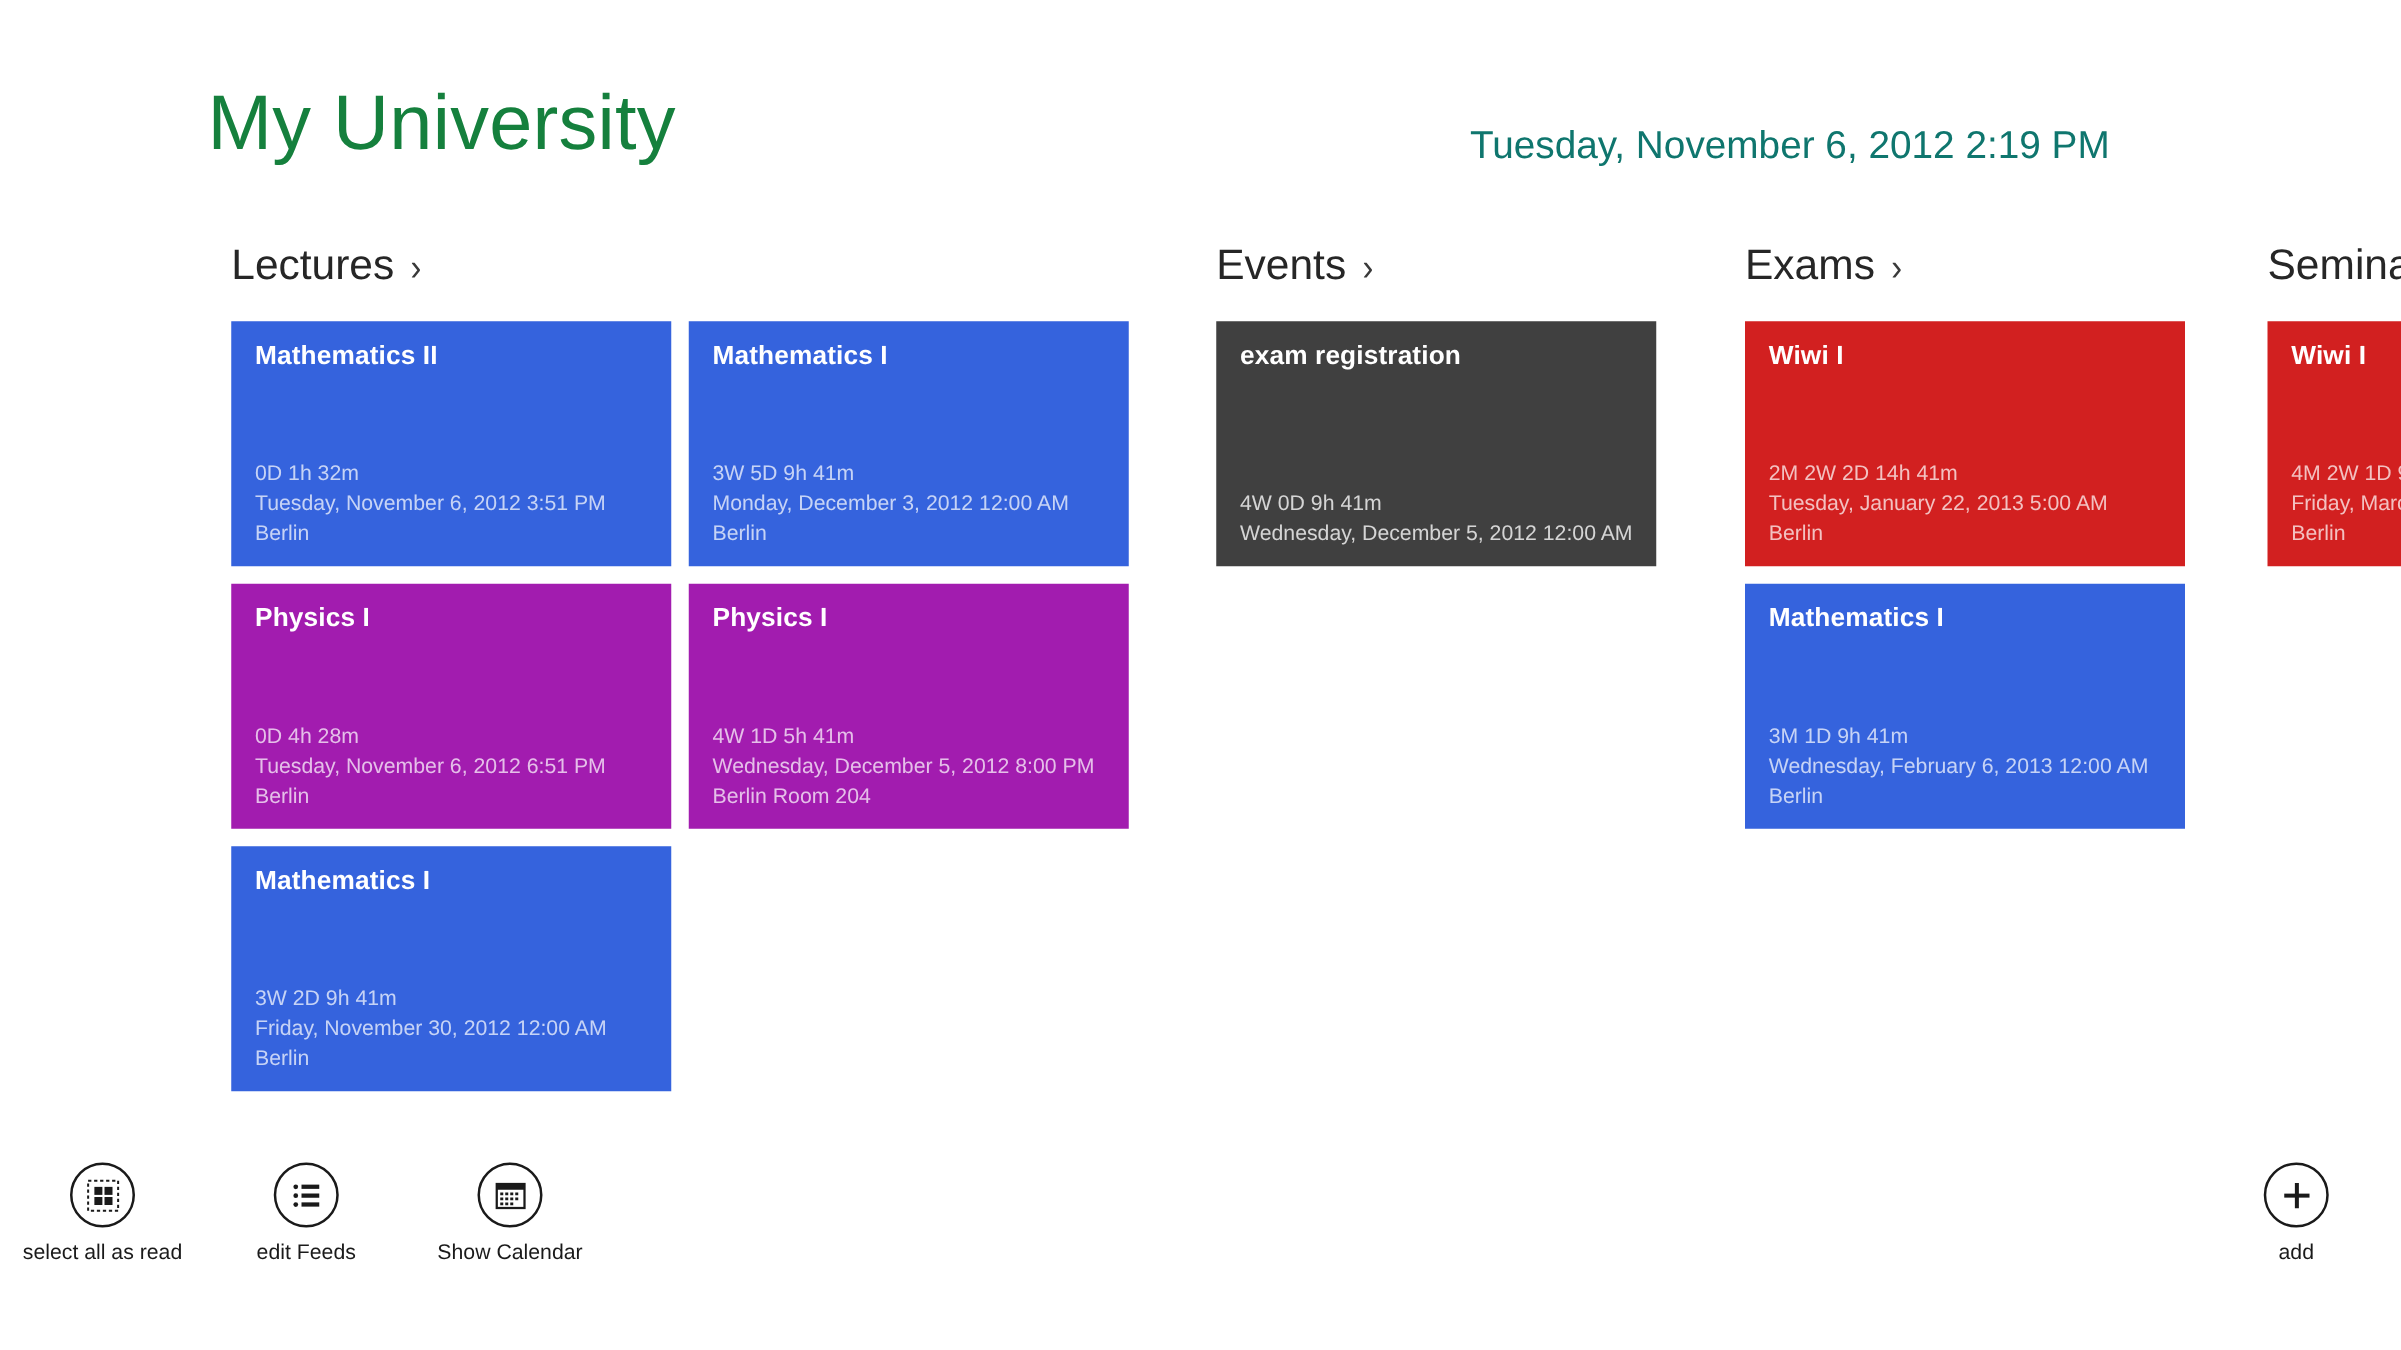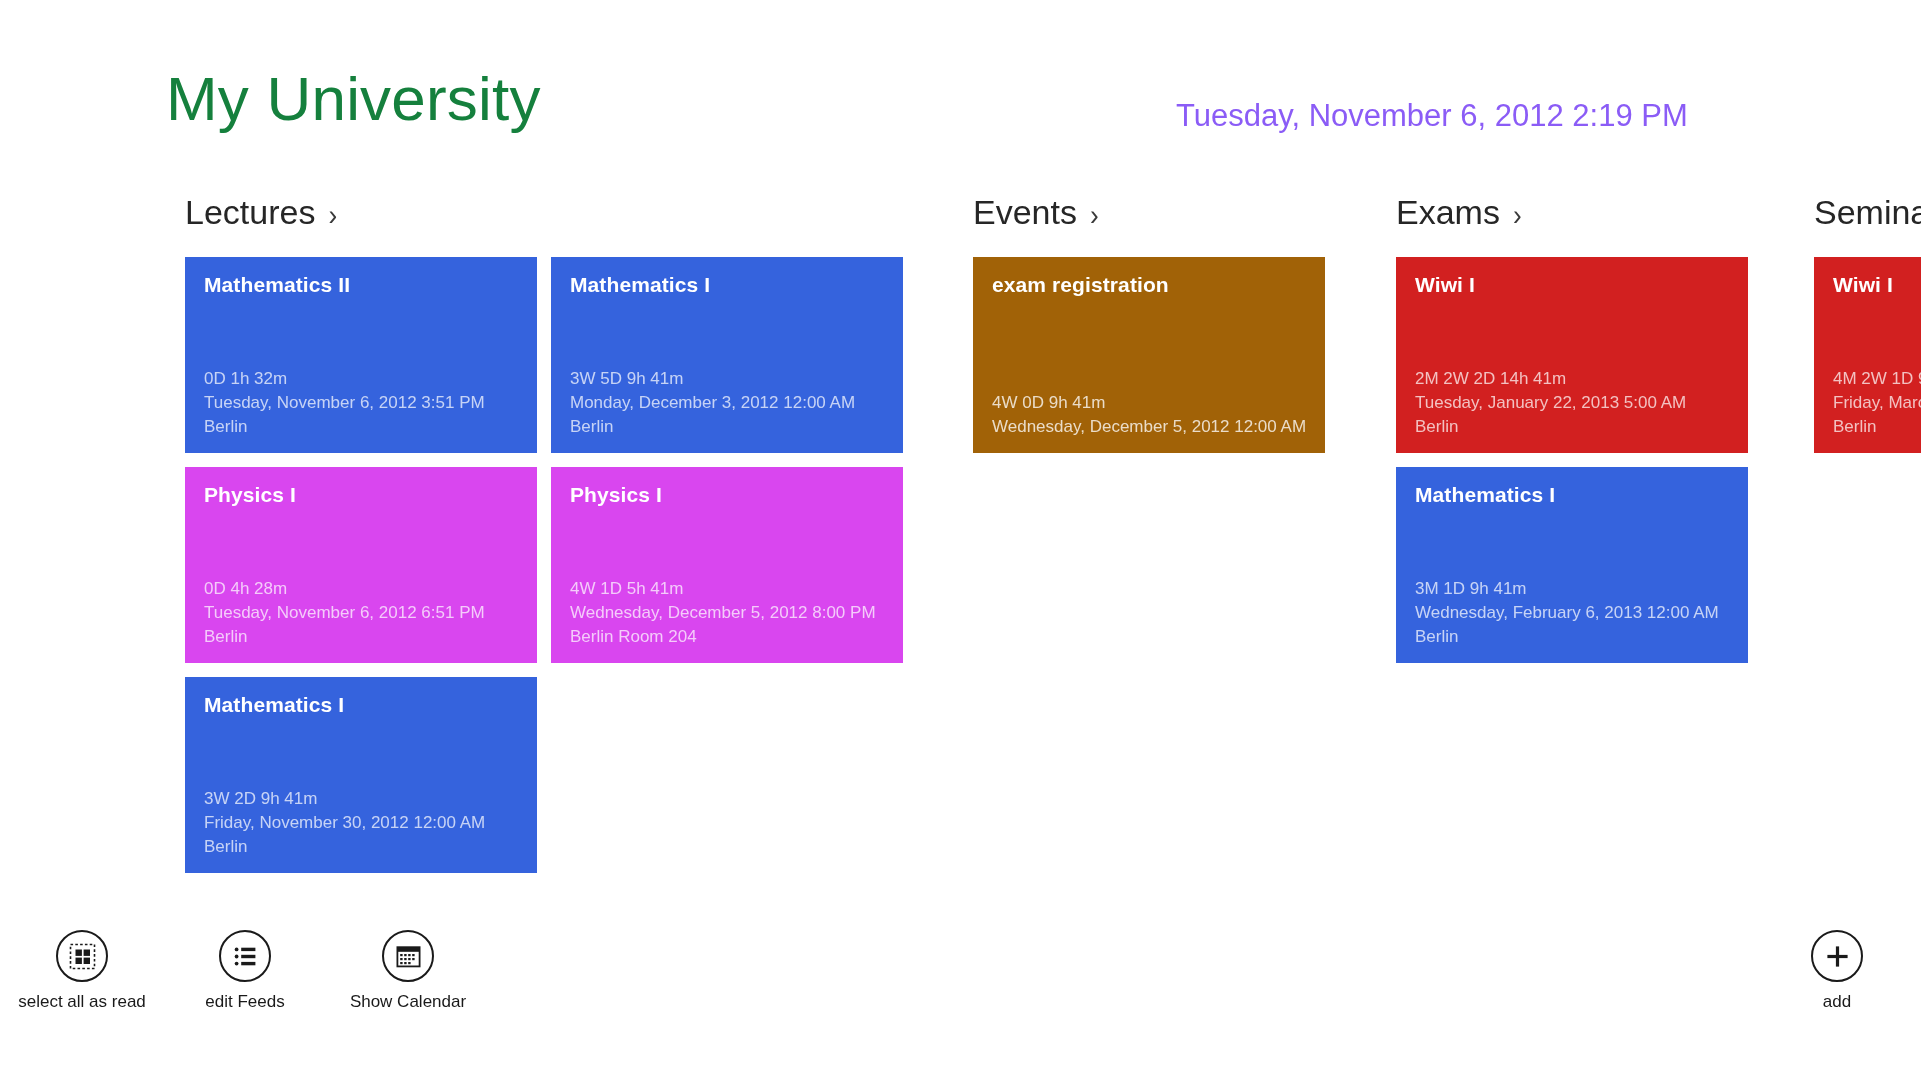--- a/index.html
+++ b/index.html
@@ -42,21 +42,21 @@
     color: #15803d;
     line-height: 1;
     white-space: nowrap;
   }
   .clock {
     position: absolute;
     left: 1176px;
     top: 100px;
     font-size: 31px;
     font-weight: 300;
-    color: #8b5cf6;
+    color: #0f766e;
     line-height: 1;
     white-space: nowrap;
   }
 
   
   .columns {
     position: absolute;
     left: 0;
     top: 195px;
     width: 1581px;
@@ -105,23 +105,23 @@
   .tile {
     width: 352px;
     height: 196px;
     box-sizing: border-box;
     padding: 16px 19px 0 19px;
     position: relative;
     overflow: hidden;
     cursor: pointer;
   }
   .tile.blue  { background: #3563DD; }
-  .tile.green { background: #d946ef; }
+  .tile.green { background: #a21caf; }
   .tile.red   { background: #D22020; }
-  .tile.black { background: #a16207; }
+  .tile.black { background: #404040; }
 
   .tile-title {
     font-size: 21px;
     font-weight: 700;
     color: #ffffff;
     line-height: 1.15;
     letter-spacing: 0.1px;
     margin: 0;
   }
   .tile-meta {

